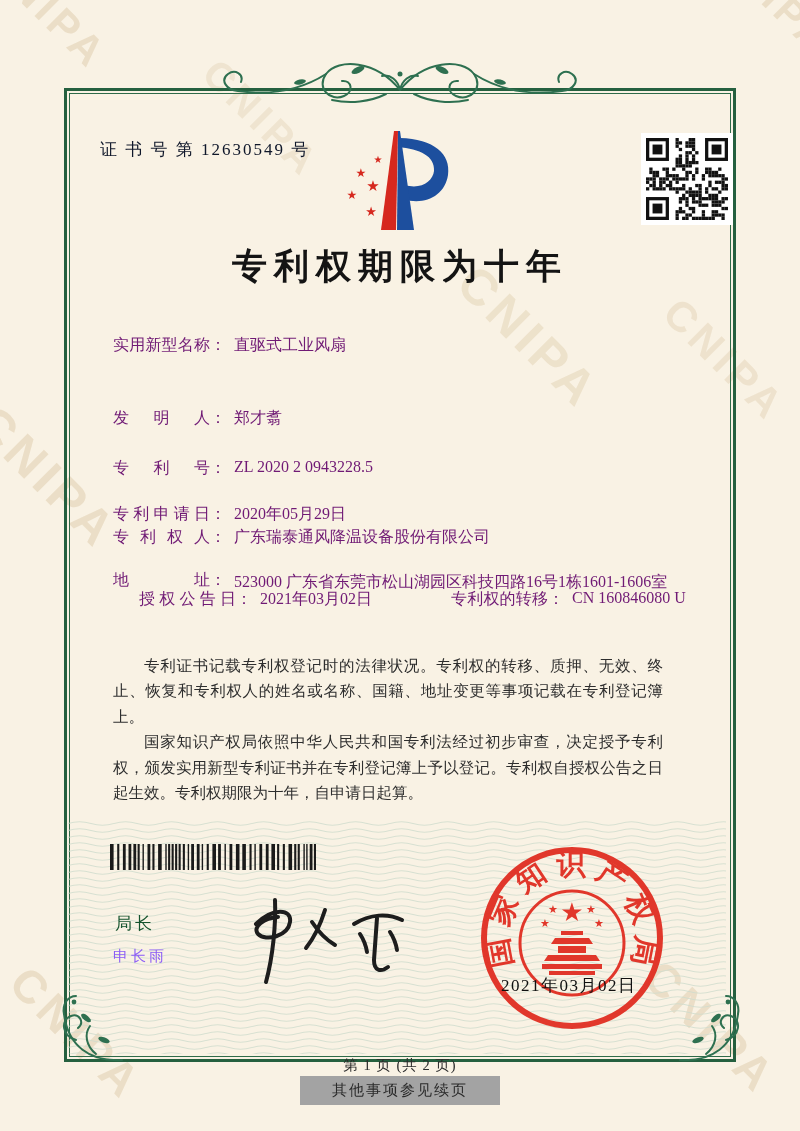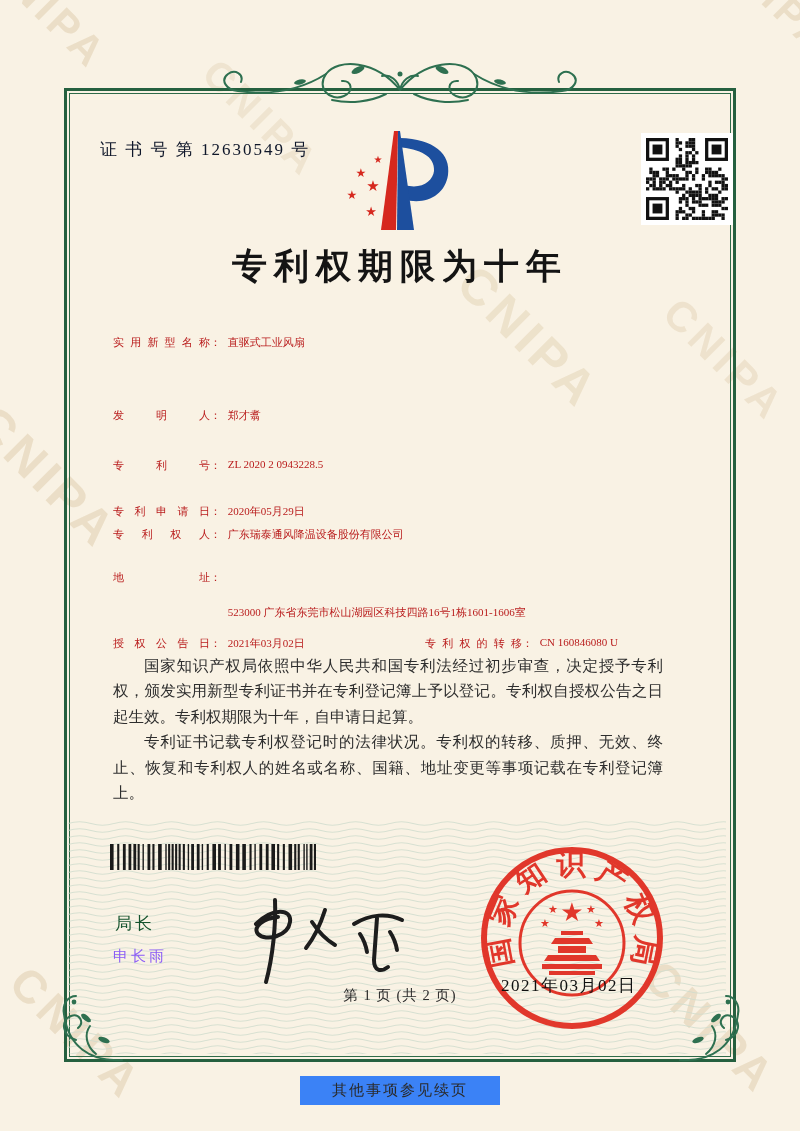--- a/index.html
+++ b/index.html
@@ -47,53 +47,53 @@
   .logo{position:absolute;left:328px;top:126px;z-index:3;}
   .qrbox{
     position:absolute;left:641px;top:133px;z-index:3;
     background:#ffffff;padding:5px;line-height:0;
   }
   .title{
     position:absolute;left:0;top:243px;width:800px;z-index:3;
     text-align:center;font-size:35px;font-weight:700;letter-spacing:7px;color:#141414;
   }
   
-  .frow{position:absolute;left:113px;z-index:3;font-size:11px;color:#b91c1c;width:620px;}
+  .frow{position:absolute;left:113px;z-index:3;font-size:16px;color:#701a75;width:620px;}
   .flabel{display:inline-block;width:97px;text-align:justify;text-align-last:justify;vertical-align:top;}
   .fcolon{vertical-align:top;}
   .fvalue{display:inline-block;margin-left:4px;vertical-align:top;max-width:470px;}
   .r1{top:335px;} .r2{top:408px;} .r3{top:434px;margin-top:24px;} .r4{top:504px;}
-  .r5{top:527px;} .r6{top:570px;} .r7{top:636px;}
-  .addr{word-break:break-all;width:468px;line-height:1.55;margin-top:34px;}
+  .r5{top:527px;} .r6{top:570px;} .r7{top:589px;margin-left:26px;}
+  .addr{word-break:break-all;width:468px;line-height:1.55;}
   .pair2{position:absolute;left:312px;top:0;}
   
   .bodytext{
     position:absolute;left:113px;top:653px;width:550px;z-index:3;
     font-size:15.5px;line-height:1.64;color:#2e2e2e;text-align:justify;
   }
   .bodytext p{margin:0;text-indent:2em;}
   
   .barcode{position:absolute;left:110px;top:844px;z-index:3;line-height:0;}
   .sig-title{position:absolute;left:115px;top:912px;z-index:3;
     font-family:"Liberation Sans", sans-serif;font-size:17px;letter-spacing:3px;color:#14532d;}
   .sig-name{position:absolute;left:113px;top:947px;z-index:3;
     font-family:Liberation Mono, monospace;font-size:15px;letter-spacing:3px;color:#8b5cf6;}
   .signature{position:absolute;left:228px;top:890px;z-index:3;}
   .seal{position:absolute;left:477px;top:843px;z-index:4;}
   .seal-date{
     position:absolute;left:501px;top:974px;z-index:5;
     font-size:17px;letter-spacing:1.5px;color:#101010;
   }
   .page-no{
-    position:absolute;left:0;top:986px;width:800px;z-index:3;
+    position:absolute;left:0;top:1056px;width:800px;z-index:3;
     text-align:center;font-size:14.5px;letter-spacing:1px;color:#2a2a2a;
   }
   .cont-note{
     position:absolute;left:50%;top:1076px;transform:translateX(-50%);z-index:3;
-    background:#3b82f6;padding:5px 32px;font-size:15px;letter-spacing:2px;color:#2a2a2a;
+    background:#a3a3a3;padding:5px 32px;font-size:15px;letter-spacing:2px;color:#2a2a2a;
   }
 </style>
 </head>
 <body>
 
 <span class="wm wm1">CNIPA</span>
 <span class="wm wm2">CNIPA</span>
 <span class="wm wm3">CNIPA</span>
 <span class="wm wm4">CNIPA</span>
 <span class="wm wm5">CNIPA</span>
@@ -417,22 +417,22 @@
     <span class="flabel">授权公告日</span><span class="fcolon">：</span>
     <span class="fvalue">2021年03月02日</span>
   </span>
   <span class="pair2">
     <span class="flabel">专利权的转移</span><span class="fcolon">：</span>
     <span class="fvalue">CN 160846080 U</span>
   </span>
 </div>
 
 <div class="bodytext">
+  <p>专利证书记载专利权登记时的法律状况。专利权的转移、质押、无效、终止、恢复和专利权人的姓名或名称、国籍、地址变更等事项记载在专利登记簿上。</p>
   <p>国家知识产权局依照中华人民共和国专利法经过初步审查，决定授予专利权，颁发实用新型专利证书并在专利登记簿上予以登记。专利权自授权公告之日起生效。专利权期限为十年，自申请日起算。</p>
-  <p>专利证书记载专利权登记时的法律状况。专利权的转移、质押、无效、终止、恢复和专利权人的姓名或名称、国籍、地址变更等事项记载在专利登记簿上。</p>
 </div>
 
 <svg class="barcode" id="bc" width="212" height="26">
     <rect x="0" width="3.6" height="26" fill="#1a1a1a"></rect>
     <rect x="7.2" width="2.1" height="26" fill="#1a1a1a"></rect>
     <rect x="12.9" width="2.8" height="26" fill="#1a1a1a"></rect>
     <rect x="18.5" width="2.8" height="26" fill="#1a1a1a"></rect>
     <rect x="23.400000000000002" width="2.8" height="26" fill="#1a1a1a"></rect>
     <rect x="27.6" width="2.1" height="26" fill="#1a1a1a"></rect>
     <rect x="32.5" width="1.4" height="26" fill="#1a1a1a"></rect>

